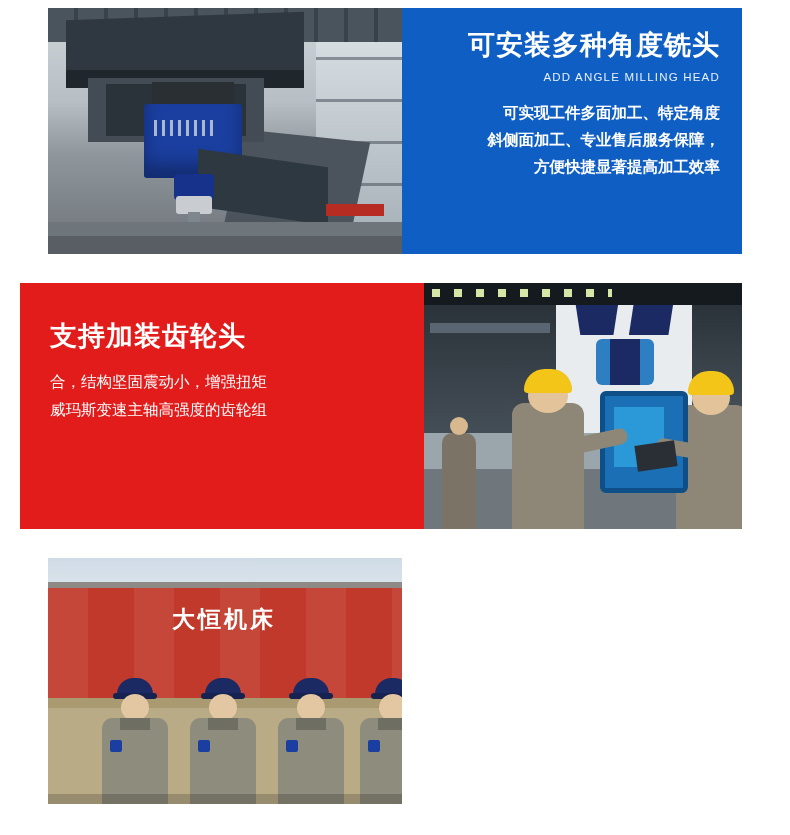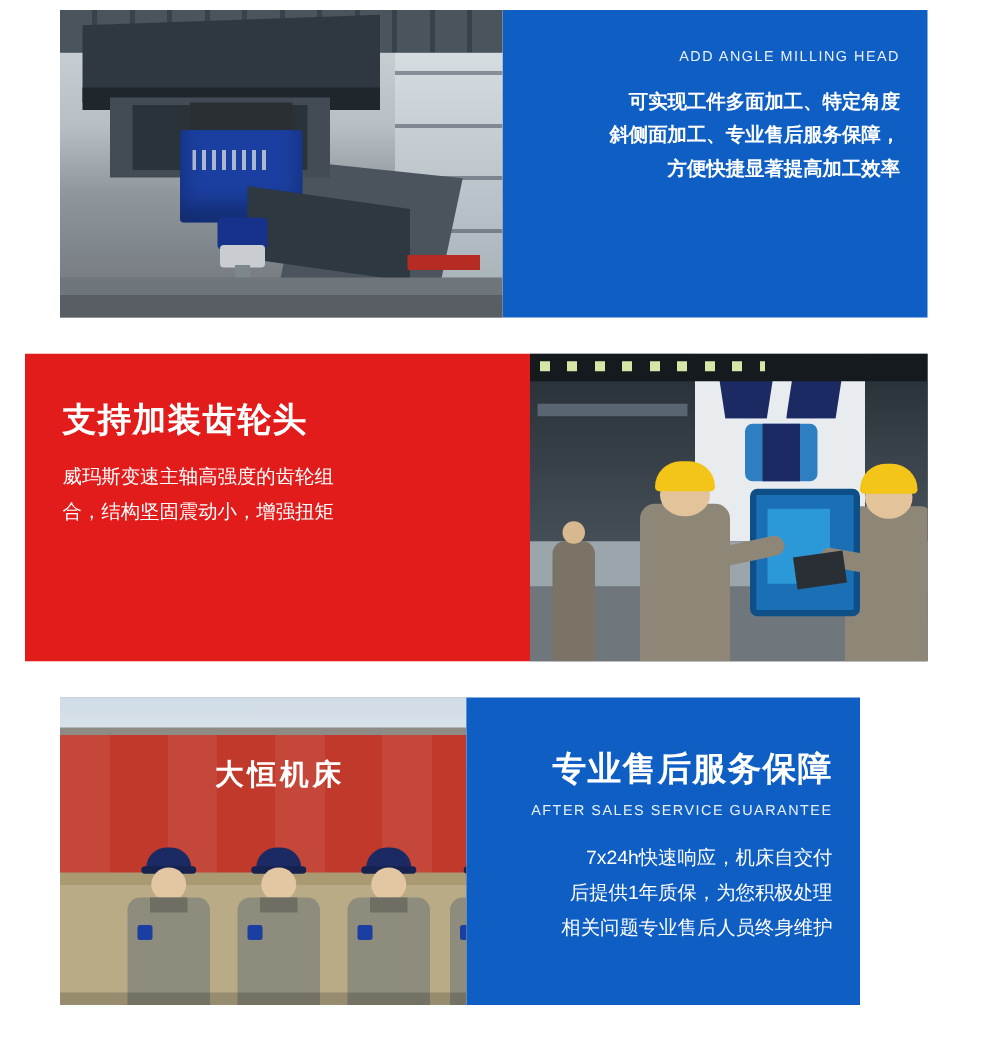--- a/index.html
+++ b/index.html
@@ -137,35 +137,36 @@
       <div class="p1-logo"></div>
       <div class="p1-arm"></div>
       <div class="p1-spin"></div>
         <div class="p1-chuck"></div>
         <div class="p1-tool"></div>
       <div class="p1-red"></div>
       <div class="p1-rail"></div>
         <div class="p1-floor"></div>
     </div>
     <div class="txt">
+      <h2>可安装多种角度铣头</h2>
       <div class="sub">ADD ANGLE MILLING HEAD</div>
       <div class="body">
         <div>可实现工件多面加工、特定角度</div>
         <div>斜侧面加工、专业售后服务保障，</div>
         <div>方便快捷显著提高加工效率</div>
       </div>
     </div>
   </div>
 
   <div class="row b2">
     <div class="txt">
       <h2>支持加装齿轮头</h2>
       <div class="body">
+        <div>合，结构坚固震动小，增强扭矩</div>
         <div>威玛斯变速主轴高强度的齿轮组</div>
-        <div>合，结构坚固震动小，增强扭矩</div>
       </div>
     </div>
     <div class="photo">
       <div class="p2-bg"></div>
       <div class="p2-mach"></div>
       <div class="p2-darkL"></div>
         <div class="p2-darkLbar"></div>
       <div class="p2-panelwhite"></div>
       <div class="p2-cn1"></div>
         <div class="p2-cn2"></div>
@@ -228,24 +229,15 @@
       <div class="worker w4">
         <div class="hat"></div>
           <div class="brim"></div>
           <div class="face"></div>
           <div class="body"></div>
           <div class="collar"></div>
           <div class="badge"></div>
       </div>
       <div class="p3-shadow"></div>
     </div>
-    <div class="txt">
-      <h2>专业售后服务保障</h2>
-      <div class="sub">AFTER SALES SERVICE GUARANTEE</div>
-      <div class="body">
-        <div>7x24h快速响应，机床自交付</div>
-        <div>后提供1年质保，为您积极处理</div>
-        <div>相关问题专业售后人员终身维护</div>
-      </div>
-    </div>
   </div>
 
 </div>
 
 </body></html>

